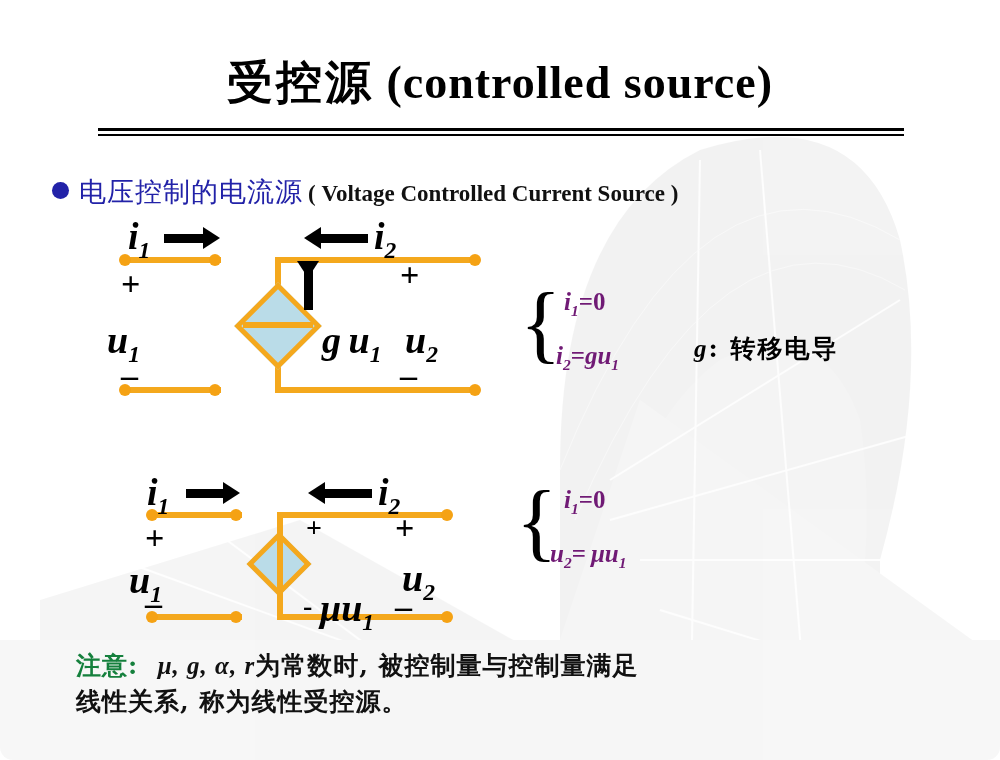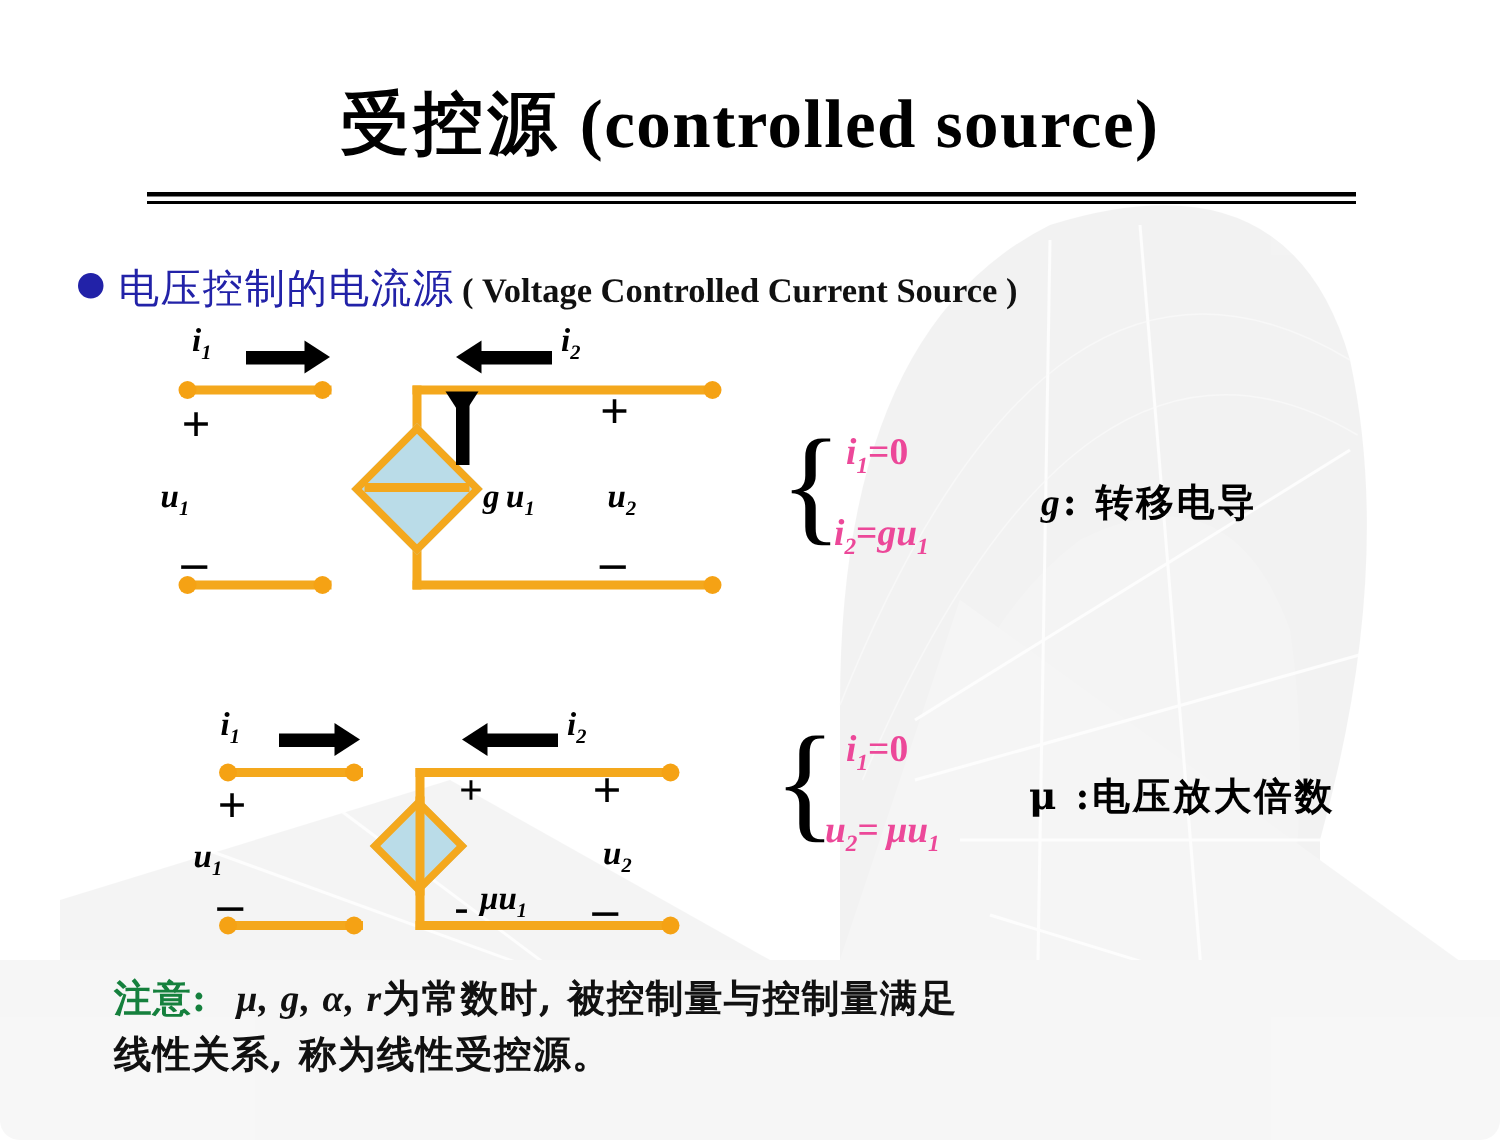--- a/index.html
+++ b/index.html
@@ -87,33 +87,33 @@
     content:"";position:absolute;left:-7px;bottom:-16px;
     width:0;height:0;border-left:11px solid transparent;
     border-right:11px solid transparent;border-top:17px solid #000;
   }
 
   
   .lbl{
     position:absolute;white-space:nowrap;color:#000;
     font-family:"Liberation Serif",serif;
   }
-  .var{font-style:italic;font-weight:bold;font-size:22px;}
+  .var{font-style:italic;font-weight:bold;font-size:38px;}
   .var sub{font-size:.62em;font-style:italic;font-weight:bold;}
   .sign{font-size:34px;font-weight:bold;line-height:.6;}
   .sign.small{font-size:28px;}
 
   
   .eqbox{position:absolute;white-space:nowrap;}
   .brace{
     position:absolute;font-size:86px;line-height:1;color:#000;
     font-family:"Liberation Serif",serif;font-weight:400;
   }
   .eq{
-    position:absolute;white-space:nowrap;color:#ec4899;
+    position:absolute;white-space:nowrap;color:#701a75;
     font-family:"Liberation Serif",serif;
     font-size:25px;font-weight:bold;font-style:italic;
   }
   .eq sub{font-size:.62em;}
   .eq .up{font-style:normal;}
 
   .note-side{
     position:absolute;white-space:nowrap;color:#000;
     font-family:"DejaVu Serif",serif;
     font-size:25px;font-weight:bold;letter-spacing:2px;
@@ -212,21 +212,21 @@
     <div class="lbl var" style="left:107px;top:318px;"><span>u</span><sub>1</sub></div>
     <div class="lbl var" style="left:405px;top:318px;"><span>u</span><sub>2</sub></div>
     <div class="lbl var" style="left:322px;top:318px;"><span>g</span> <span>u</span><sub>1</sub></div>
   </div>
 
   <div class="eqbox" style="left:520px;top:280px;">
     <div class="brace" style="left:0;top:0;">{</div>
     <div class="eq" style="left:44px;top:8px;"><span>i</span><sub>1</sub><span class="up">=</span><span class="up">0</span></div>
     <div class="eq" style="left:36px;top:62px;"><span>i</span><sub>2</sub><span class="up">=</span><span>gu</span><sub>1</sub></div>
   </div>
-  <div class="note-side" style="left:694px;top:318px;"><span class="it">g</span><span>: 转移电导</span></div>
+  <div class="note-side" style="left:694px;top:332px;"><span class="it">g</span><span>: 转移电导</span></div>
 
 
   <div>
     <div class="wire h" style="left:152px;top:512px;width:90px;"></div>
     <div class="node" style="left:146px;top:509px;"></div>
     <div class="node" style="left:230px;top:509px;"></div>
 
     <div class="wire h" style="left:152px;top:614px;width:90px;"></div>
     <div class="node" style="left:146px;top:611px;"></div>
     <div class="node" style="left:230px;top:611px;"></div>
@@ -258,21 +258,20 @@
     <div class="lbl var" style="left:129px;top:558px;"><span>u</span><sub>1</sub></div>
     <div class="lbl var" style="left:402px;top:556px;"><span>u</span><sub>2</sub></div>
     <div class="lbl var" style="left:320px;top:558px;margin-top:28px;"><span>μ</span><span>u</span><sub>1</sub></div>
   </div>
 
   <div class="eqbox" style="left:516px;top:478px;">
     <div class="brace" style="left:0;top:0;">{</div>
     <div class="eq" style="left:48px;top:8px;"><span>i</span><sub>1</sub><span class="up">=</span><span class="up">0</span></div>
     <div class="eq" style="left:34px;top:62px;"><span>u</span><sub>2</sub><span class="up">= </span><span>μu</span><sub>1</sub></div>
   </div>
-  <div class="note-side" style="left:686px;top:514px;"><span>μ</span><span> :电压放大倍数</span></div>
 
   <div class="bottom">
     <span class="red">注意:</span>
     &nbsp;<span class="sym">μ, g, α, r</span><span>为常数时, 被控制量与控制量满足</span><br>
     <span>线性关系, 称为线性受控源。</span>
   </div>
 
 
 </div>
 

